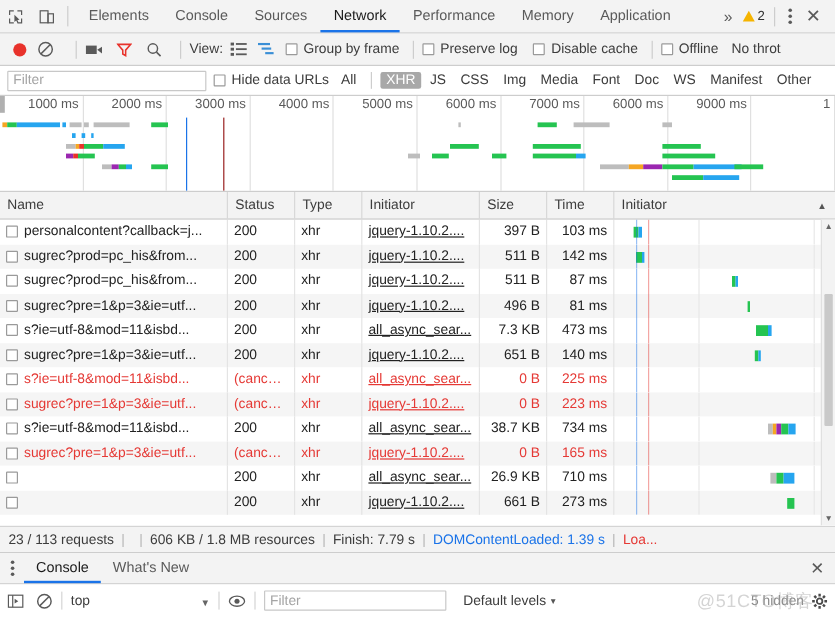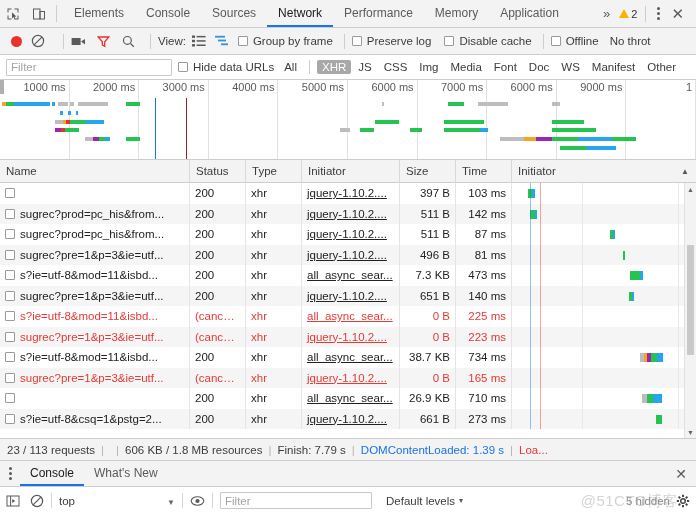--- a/index.html
+++ b/index.html
@@ -401,20 +401,21 @@
       <div class="th" style="width:56px">Time</div>
       <div class="th last">
         <span>Initiator</span>
         <span class="sortarrow">▲</span>
       </div>
     </div>
     <div class="rows" id="rows">
         <div class="row">
           <div class="cell c-name" style="width: 190px;">
             <span class="rowcb"></span>
+            <span class="nm">personalcontent?callback=j...</span>
           </div>
           <div class="cell" style="width: 56px;">200</div>
           <div class="cell" style="width: 56px;">xhr</div>
           <div class="cell c-init" style="width: 98px;"><a href="#">jquery-1.10.2....</a></div>
           <div class="cell num" style="width: 56px;">397 B</div>
           <div class="cell num" style="width: 56px;">103 ms</div>
           <div class="cell c-wf">
             <div class="wfdiv" style="left: 70px;"></div>
             <div class="wfdiv" style="left: 166px;"></div>
             <div class="wfbar" style="left: 16px; width: 4px; background: rgb(37, 196, 81);"></div>
@@ -605,21 +606,20 @@
             <div class="wfbar" style="left: 130px; width: 5px; background: rgb(189, 189, 189);"></div>
             <div class="wfbar" style="left: 135px; width: 6px; background: rgb(37, 196, 81);"></div>
             <div class="wfbar" style="left: 141px; width: 9px; background: rgb(38, 165, 239);"></div>
             <div class="wfline" style="left: 18px; background: rgba(26, 115, 232, 0.45);"></div>
             <div class="wfline" style="left: 28px; background: rgba(229, 57, 53, 0.45);"></div>
           </div>
         </div>
         <div class="row alt">
           <div class="cell c-name" style="width: 190px;">
             <span class="rowcb"></span>
-            <span class="nm">s?ie=utf-8&amp;csq=1&amp;pstg=2...</span>
           </div>
           <div class="cell" style="width: 56px;">200</div>
           <div class="cell" style="width: 56px;">xhr</div>
           <div class="cell c-init" style="width: 98px;"><a href="#">jquery-1.10.2....</a></div>
           <div class="cell num" style="width: 56px;">661 B</div>
           <div class="cell num" style="width: 56px;">273 ms</div>
           <div class="cell c-wf">
             <div class="wfdiv" style="left: 70px;"></div>
             <div class="wfdiv" style="left: 166px;"></div>
             <div class="wfbar" style="left: 144px; width: 6px; background: rgb(37, 196, 81);"></div>

